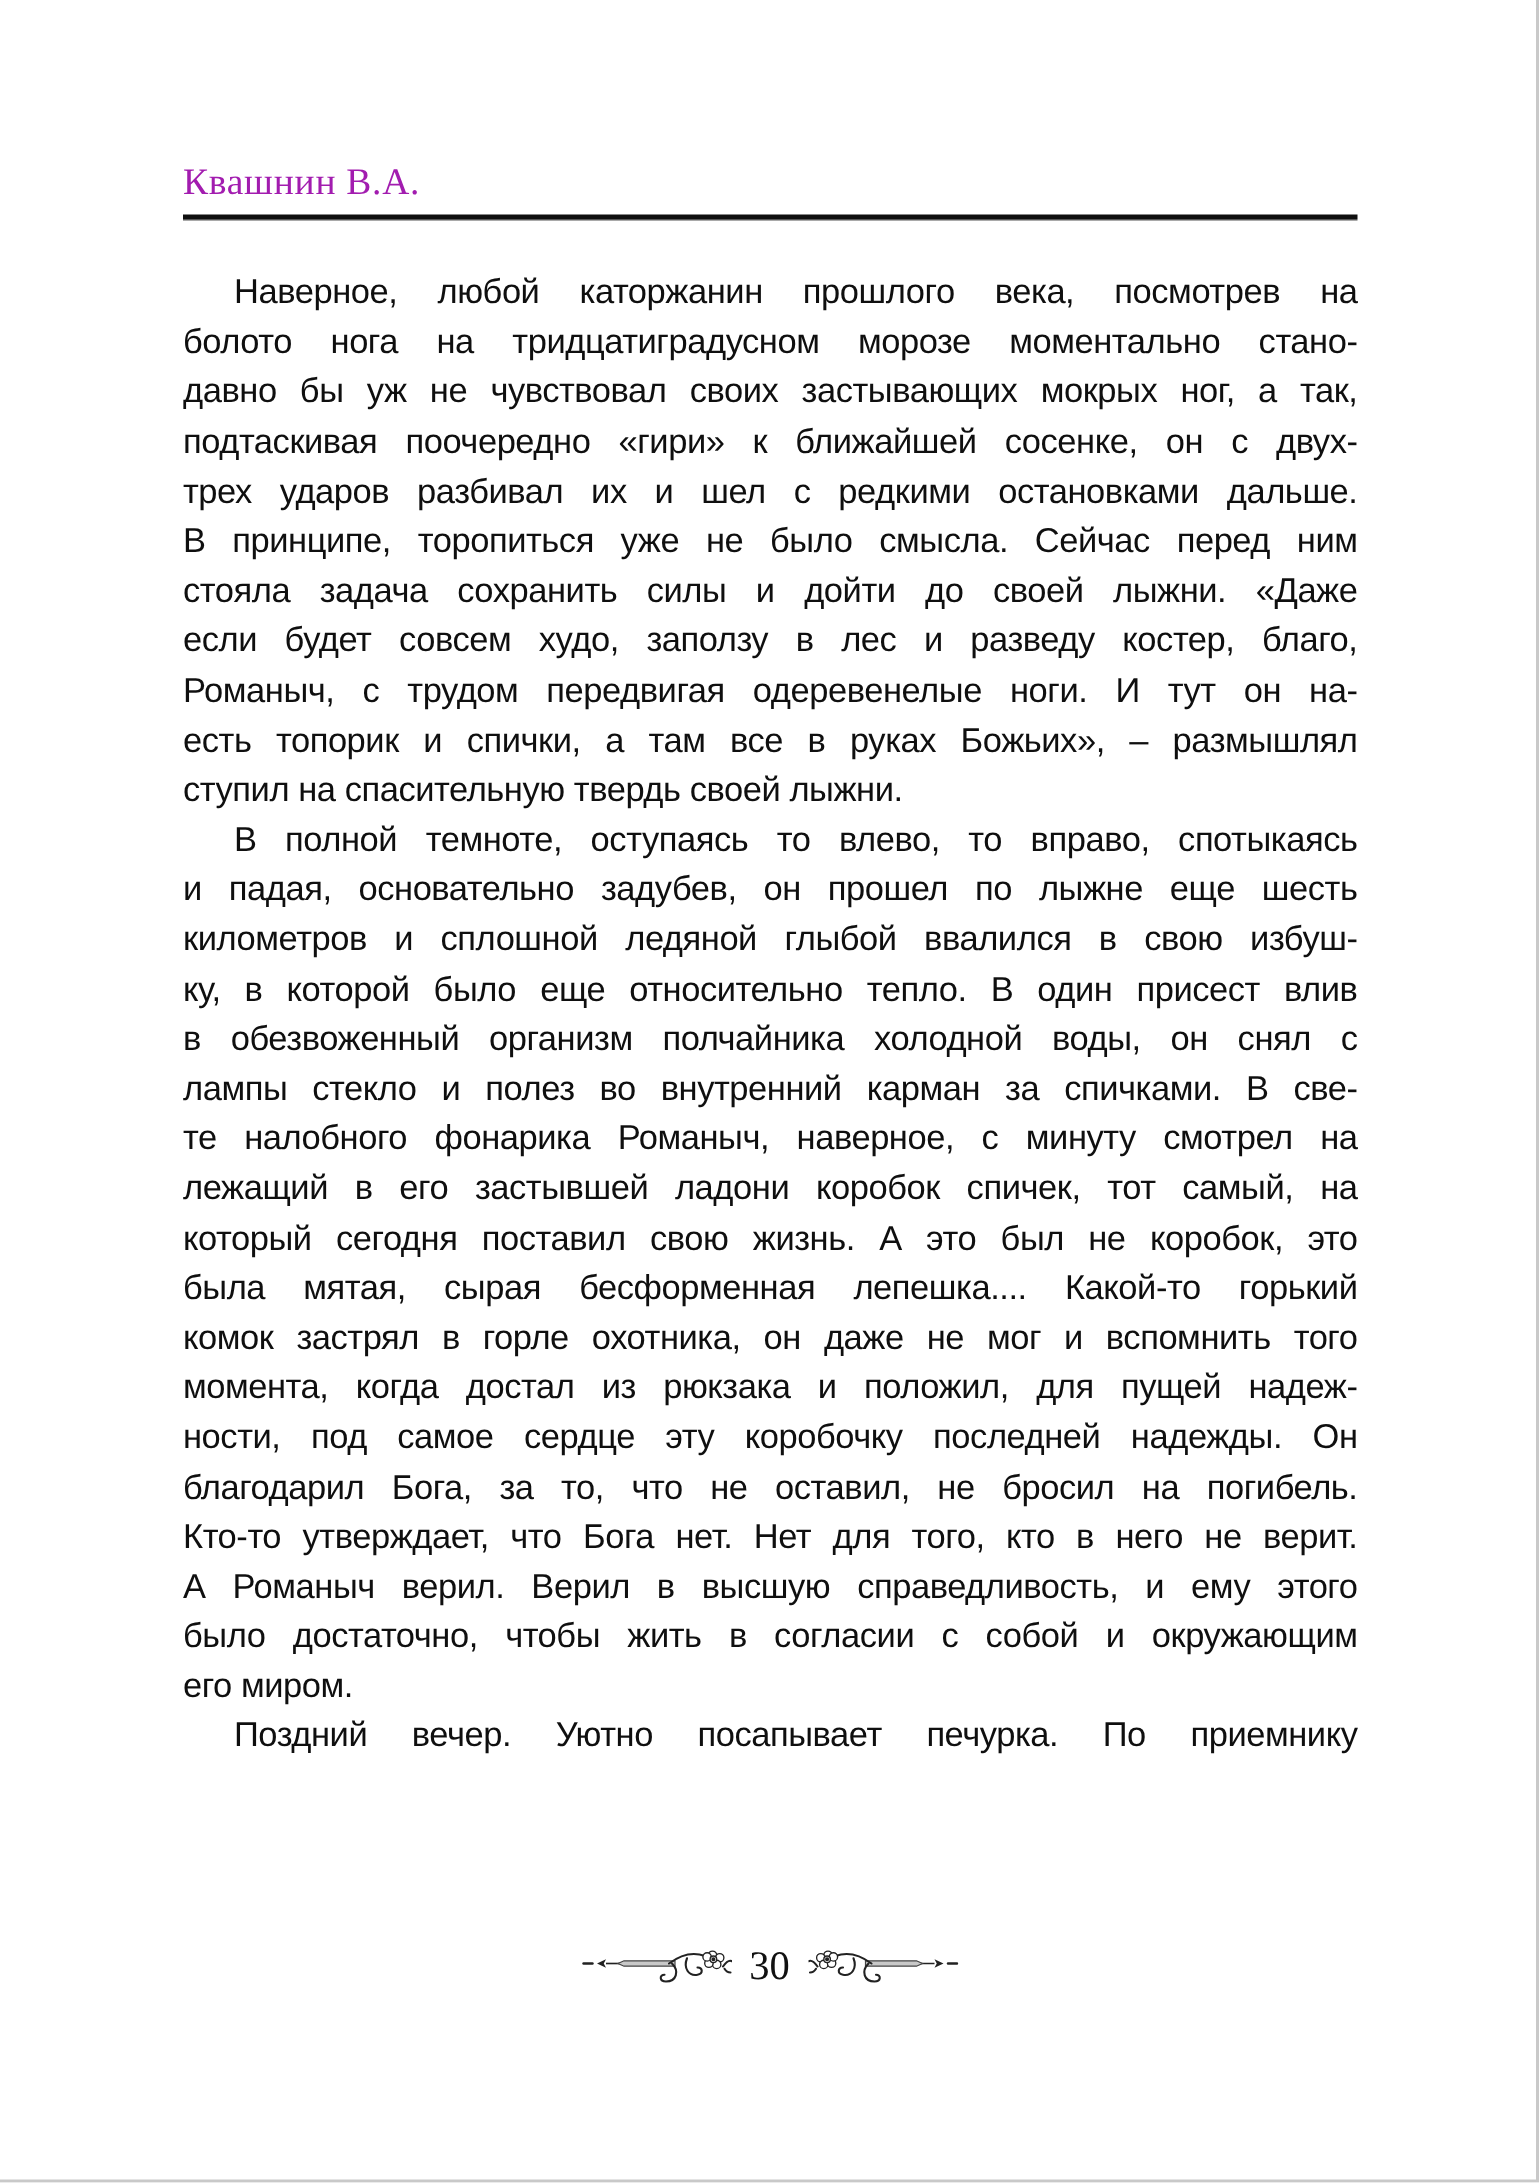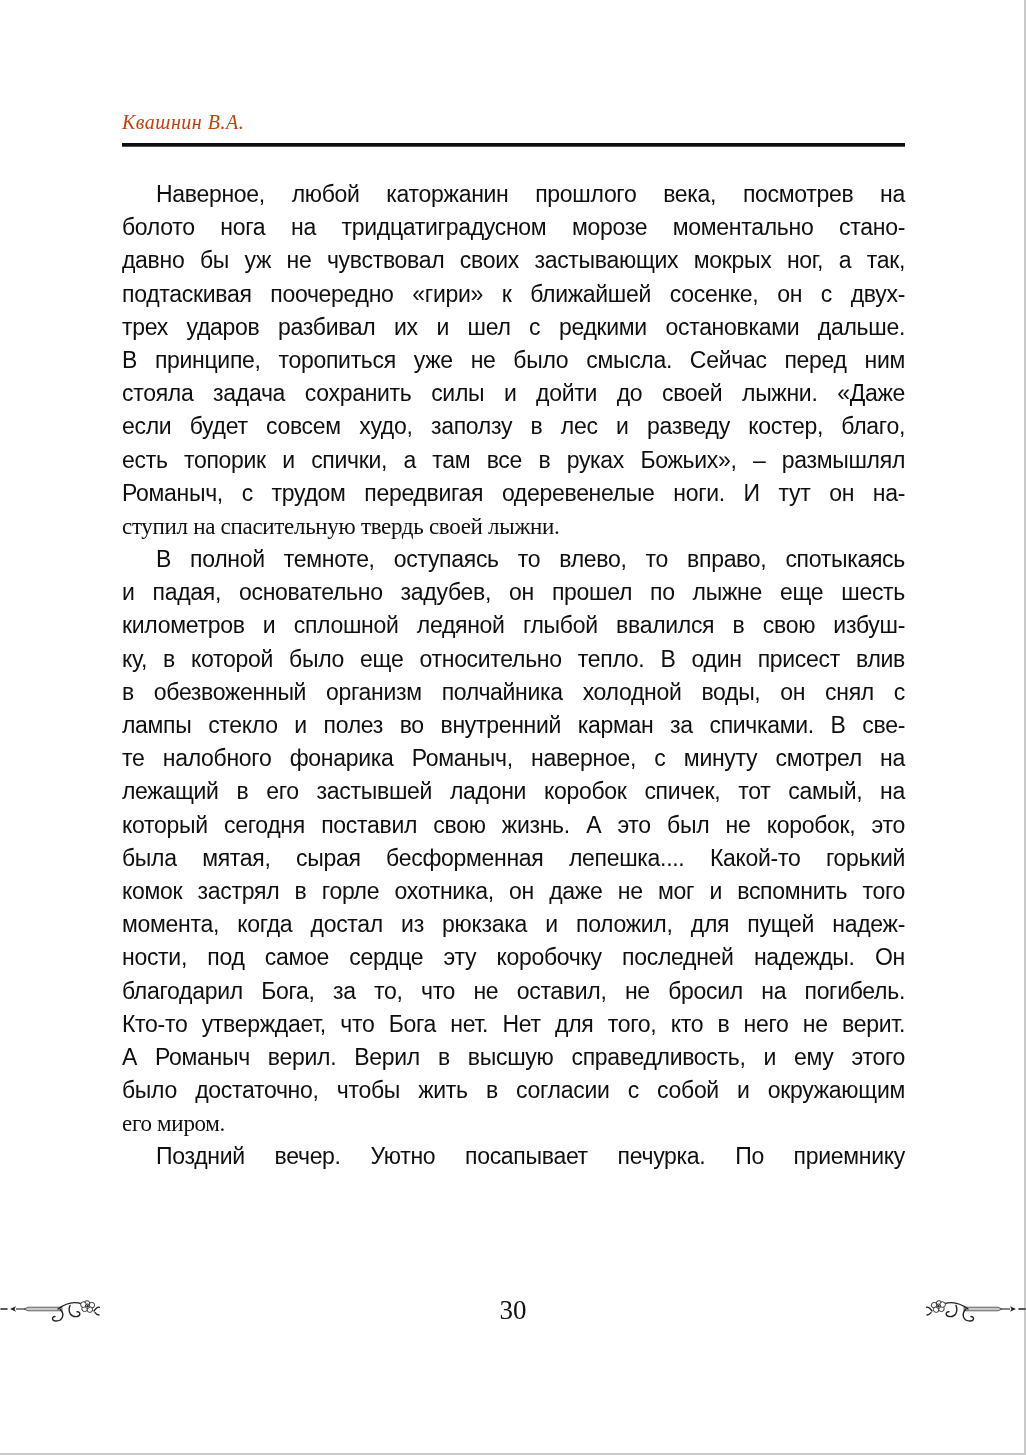--- a/index.html
+++ b/index.html
@@ -17,24 +17,23 @@
     padding: 0 121px 0 122px;
     box-shadow: inset -2px -2px 0 #c9c9c9;
     overflow: hidden;
     color: #111111;
   }
   .running-head {
     padding-top: 108px;
   }
   .author {
     font-family: "Liberation Serif", "DejaVu Serif", serif;
-    font-style: italic;
-    font-size: 20px;
+    font-size: 25px;
     line-height: 28px;
-    color: #c2410c;
+    color: #a21caf;
     letter-spacing: 0.5px;
   }
   .head-rule {
     margin-top: 7px;
     height: 0;
     border-top: 3px solid #0f0f0f;
     box-shadow: 0 1px 0 #555;
   }
   .body-text {
     margin-top: 32px;
@@ -44,29 +43,29 @@
     color: #0f0f0f;
   }
   .para { margin: 0; }
   .line {
     text-align: justify;
     text-align-last: justify;
     height: 33.2px;
     overflow: visible;
   }
   .line.first { text-indent: 34px; }
-  .line.endline { text-align-last: left; font-family: Liberation Serif, serif; }
+  .line.endline { text-align-last: left; }
   .footer {
     position: absolute;
     left: 0;
     right: 0;
     top: 1292px;
     display: flex;
     align-items: center;
-    justify-content: space-between;
+    justify-content: center;
     gap: 10px;
   }
   .page-number {
     font-family: "Liberation Serif", "DejaVu Serif", serif;
     font-size: 27px;
     color: #111;
     padding: 0 2px;
   }
   .flourish { display: block; }
   .flourish.right { transform: scaleX(-1); }
@@ -84,22 +83,22 @@
   <div class="body-text">
       <div class="para">
         <div class="line first">Наверное, любой каторжанин прошлого века, посмотрев на</div>
         <div class="line">болото нога на тридцатиградусном морозе моментально стано-</div>
         <div class="line">давно бы уж не чувствовал своих застывающих мокрых ног, а так,</div>
         <div class="line">подтаскивая поочередно «гири» к ближайшей сосенке, он с двух-</div>
         <div class="line">трех ударов разбивал их и шел с редкими остановками дальше.</div>
         <div class="line">В принципе, торопиться уже не было смысла. Сейчас перед ним</div>
         <div class="line">стояла задача сохранить силы и дойти до своей лыжни. «Даже</div>
         <div class="line">если будет совсем худо, заползу в лес и разведу костер, благо,</div>
+        <div class="line">Романыч, с трудом передвигая одеревенелые ноги. И тут он на-</div>
         <div class="line">есть топорик и спички, а там все в руках Божьих», – размышлял</div>
-        <div class="line">Романыч, с трудом передвигая одеревенелые ноги. И тут он на-</div>
         <div class="line endline">ступил на спасительную твердь своей лыжни.</div>
       </div>
       <div class="para">
         <div class="line first">В полной темноте, оступаясь то влево, то вправо, спотыкаясь</div>
         <div class="line">и падая, основательно задубев, он прошел по лыжне еще шесть</div>
         <div class="line">километров и сплошной ледяной глыбой ввалился в свою избуш-</div>
         <div class="line">ку, в которой было еще относительно тепло. В один присест влив</div>
         <div class="line">в обезвоженный организм полчайника холодной воды, он снял с</div>
         <div class="line">лампы стекло и полез во внутренний карман за спичками. В све-</div>
         <div class="line">те налобного фонарика Романыч, наверное, с минуту смотрел на</div>

